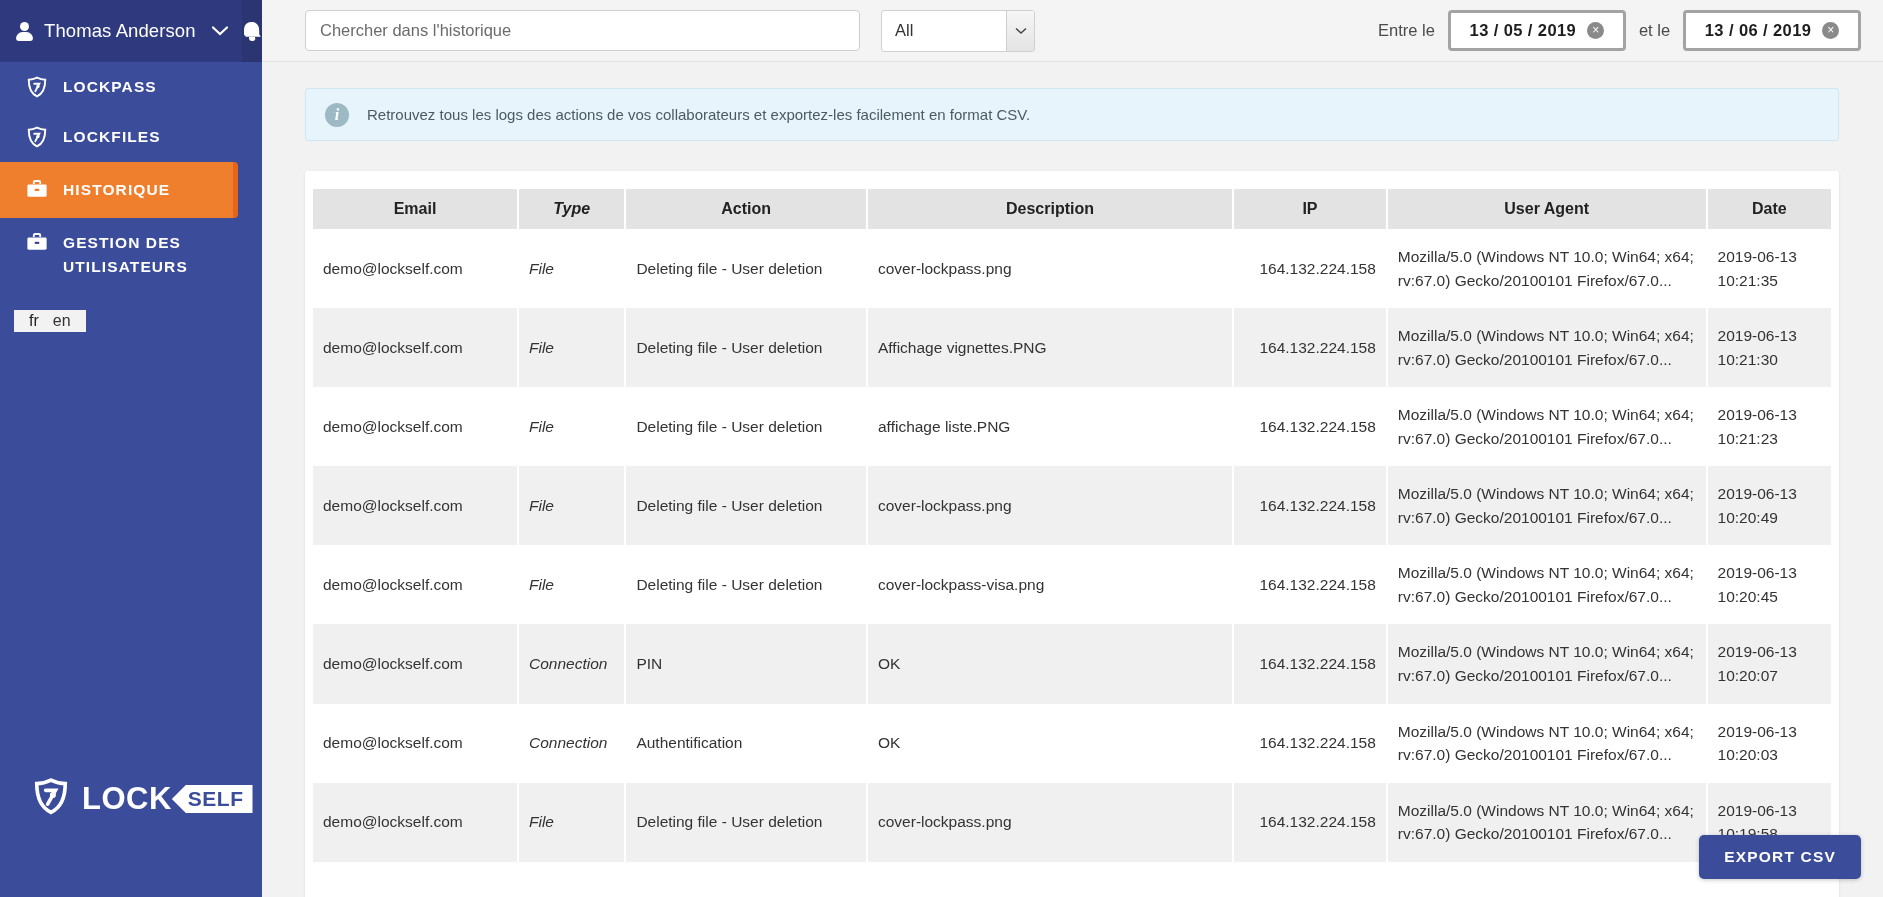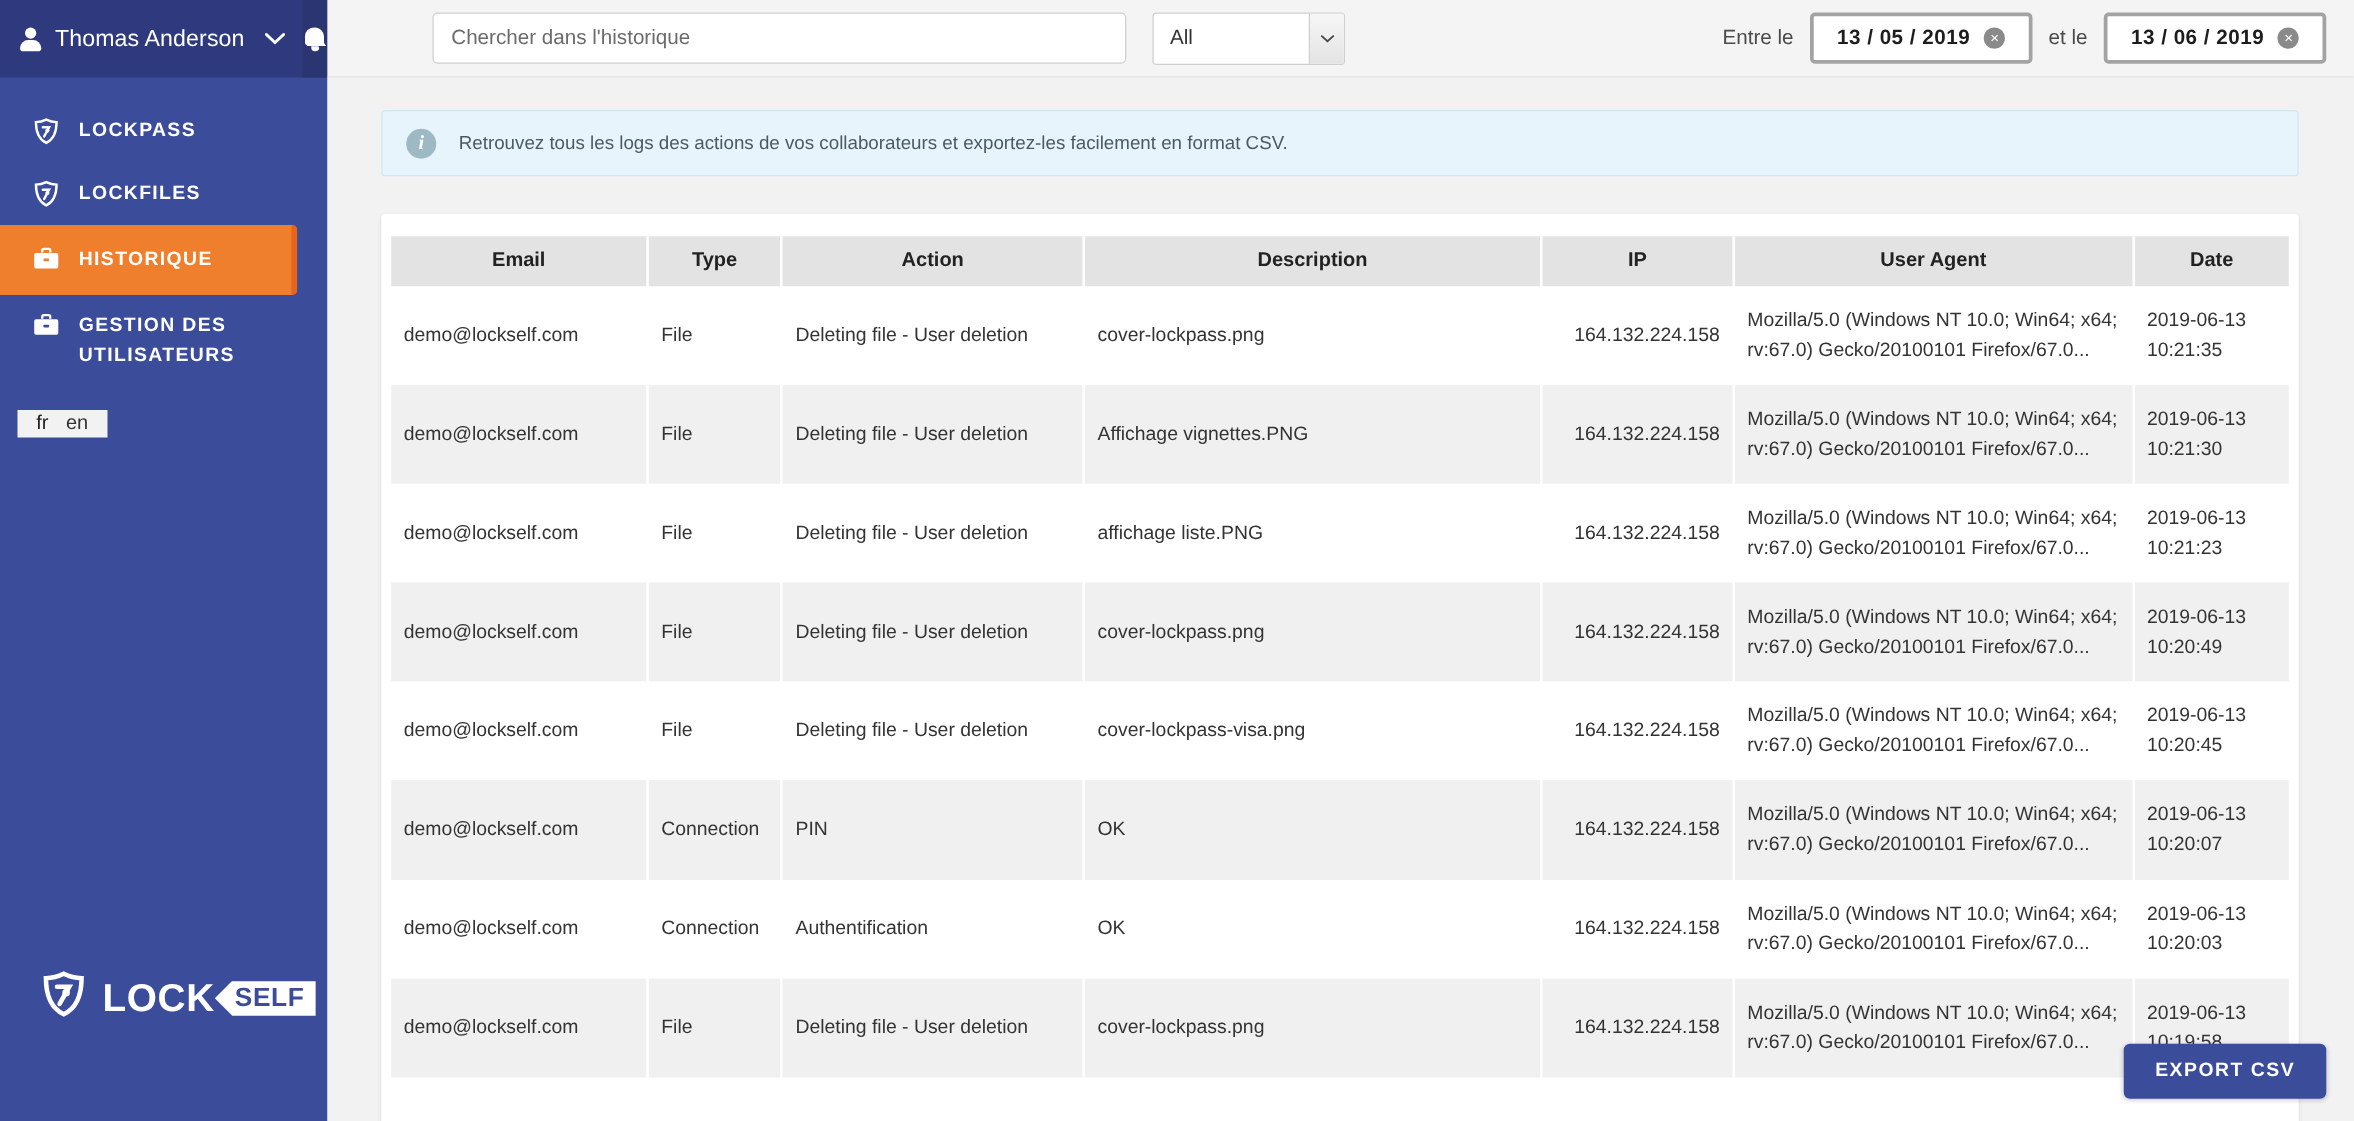--- a/index.html
+++ b/index.html
@@ -71,21 +71,21 @@
   .bell-glyph::before {
     content: ""; position: absolute; left: 1px; top: 1px;
     width: 15px; height: 14px; background: #fff;
     border-radius: 7px 7px 2px 2px;
   }
   .bell-glyph::after {
     content: ""; position: absolute; left: 5.5px; bottom: 0px;
     width: 6px; height: 4px; background: #fff; border-radius: 0 0 4px 4px;
   }
 
-  .sb-nav { padding-top: 18px; }
+  .sb-nav { }
   .sb-item {
     display: flex; align-items: flex-start;
     padding: 13px 18px 13px 26px;
     color: #fff;
     font-size: 15.5px; font-weight: bold; letter-spacing: 1.1px;
     cursor: pointer;
     line-height: 1.55;
   }
   .sb-item.active {
     background: #f07f2d;
@@ -144,21 +144,20 @@
     padding: 0 22px 0 43px;
   }
   .search-input {
     width: 555px; height: 41px;
     border: 1px solid #cfcfcf; border-radius: 4px;
     background: #fff;
     font-size: 16.5px; color: #555;
     padding: 0 14px;
     font-family: "Liberation Sans", sans-serif;
     outline: none;
-    margin-left: 41px;
   }
   .search-input::placeholder { color: #6b6b6b; }
 
   .select-wrap {
     margin-left: 21px;
     width: 154px; height: 42px;
     position: relative;
     border: 1px solid #cfcfcf; border-radius: 3px;
     background: #fff;
     display: flex; align-items: center;
@@ -250,21 +249,21 @@
   table.log td {
     font-size: 15.5px; color: #333;
     padding: 16px 10px;
     vertical-align: middle;
     line-height: 1.52;
     border-right: 2px solid #fff;
   }
   table.log td:last-child { border-right: none; }
   table.log tbody tr.alt td { background: #f0f0f0; }
   .c-email { width: 168px; text-align: left; }
-  .c-type  { width: 88px;  text-align: left; }
+  .c-type  { width: 88px;  text-align: left; font-style: italic; }
   .c-action{ width: 198px; text-align: left; }
   .c-desc  { width: 300px; text-align: left; }
   .c-ip    { width: 126px; text-align: right; }
   .c-ua    { width: 262px; text-align: left; }
   .c-date  { width: 102px; text-align: left; }
 
   .export-btn {
     position: absolute;
     right: 22px; bottom: 18px;
     background: #3b4c9a; color: #fff;

